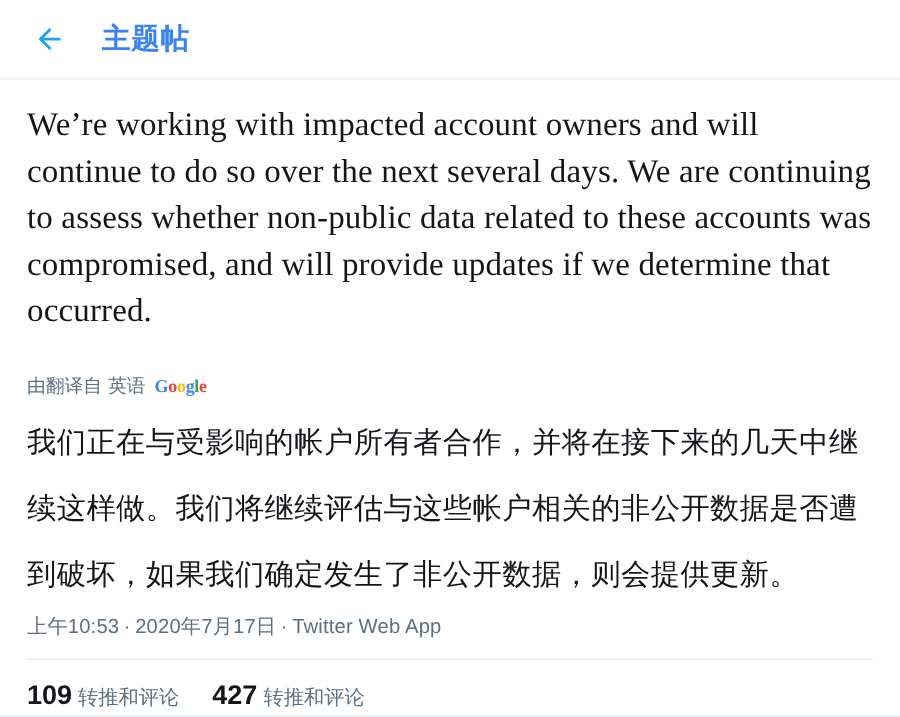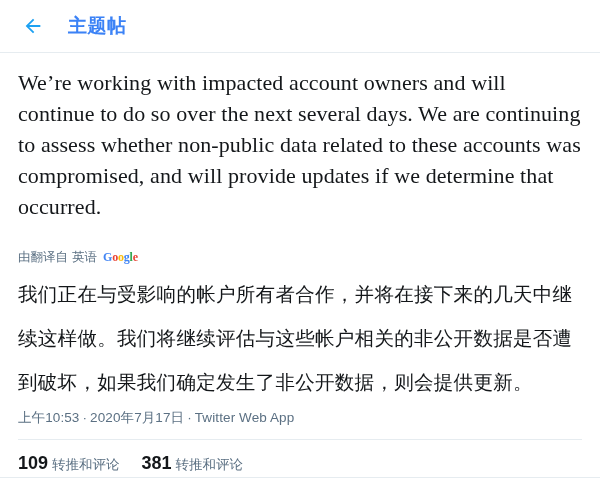--- a/index.html
+++ b/index.html
@@ -182,21 +182,21 @@
     </div>
 
     <div class="stats-divider"></div>
 
     <div class="stats-row">
       <div class="stat">
         <span class="stat-num">109</span>
         <span class="stat-label">转推和评论</span>
       </div>
       <div class="stat">
-        <span class="stat-num">381</span>
+        <span class="stat-num">427</span>
         <span class="stat-label">转推和评论</span>
       </div>
     </div>
 
   </div>
 
   <div class="bottom-divider"></div>
 </div>
 
 </body></html>

